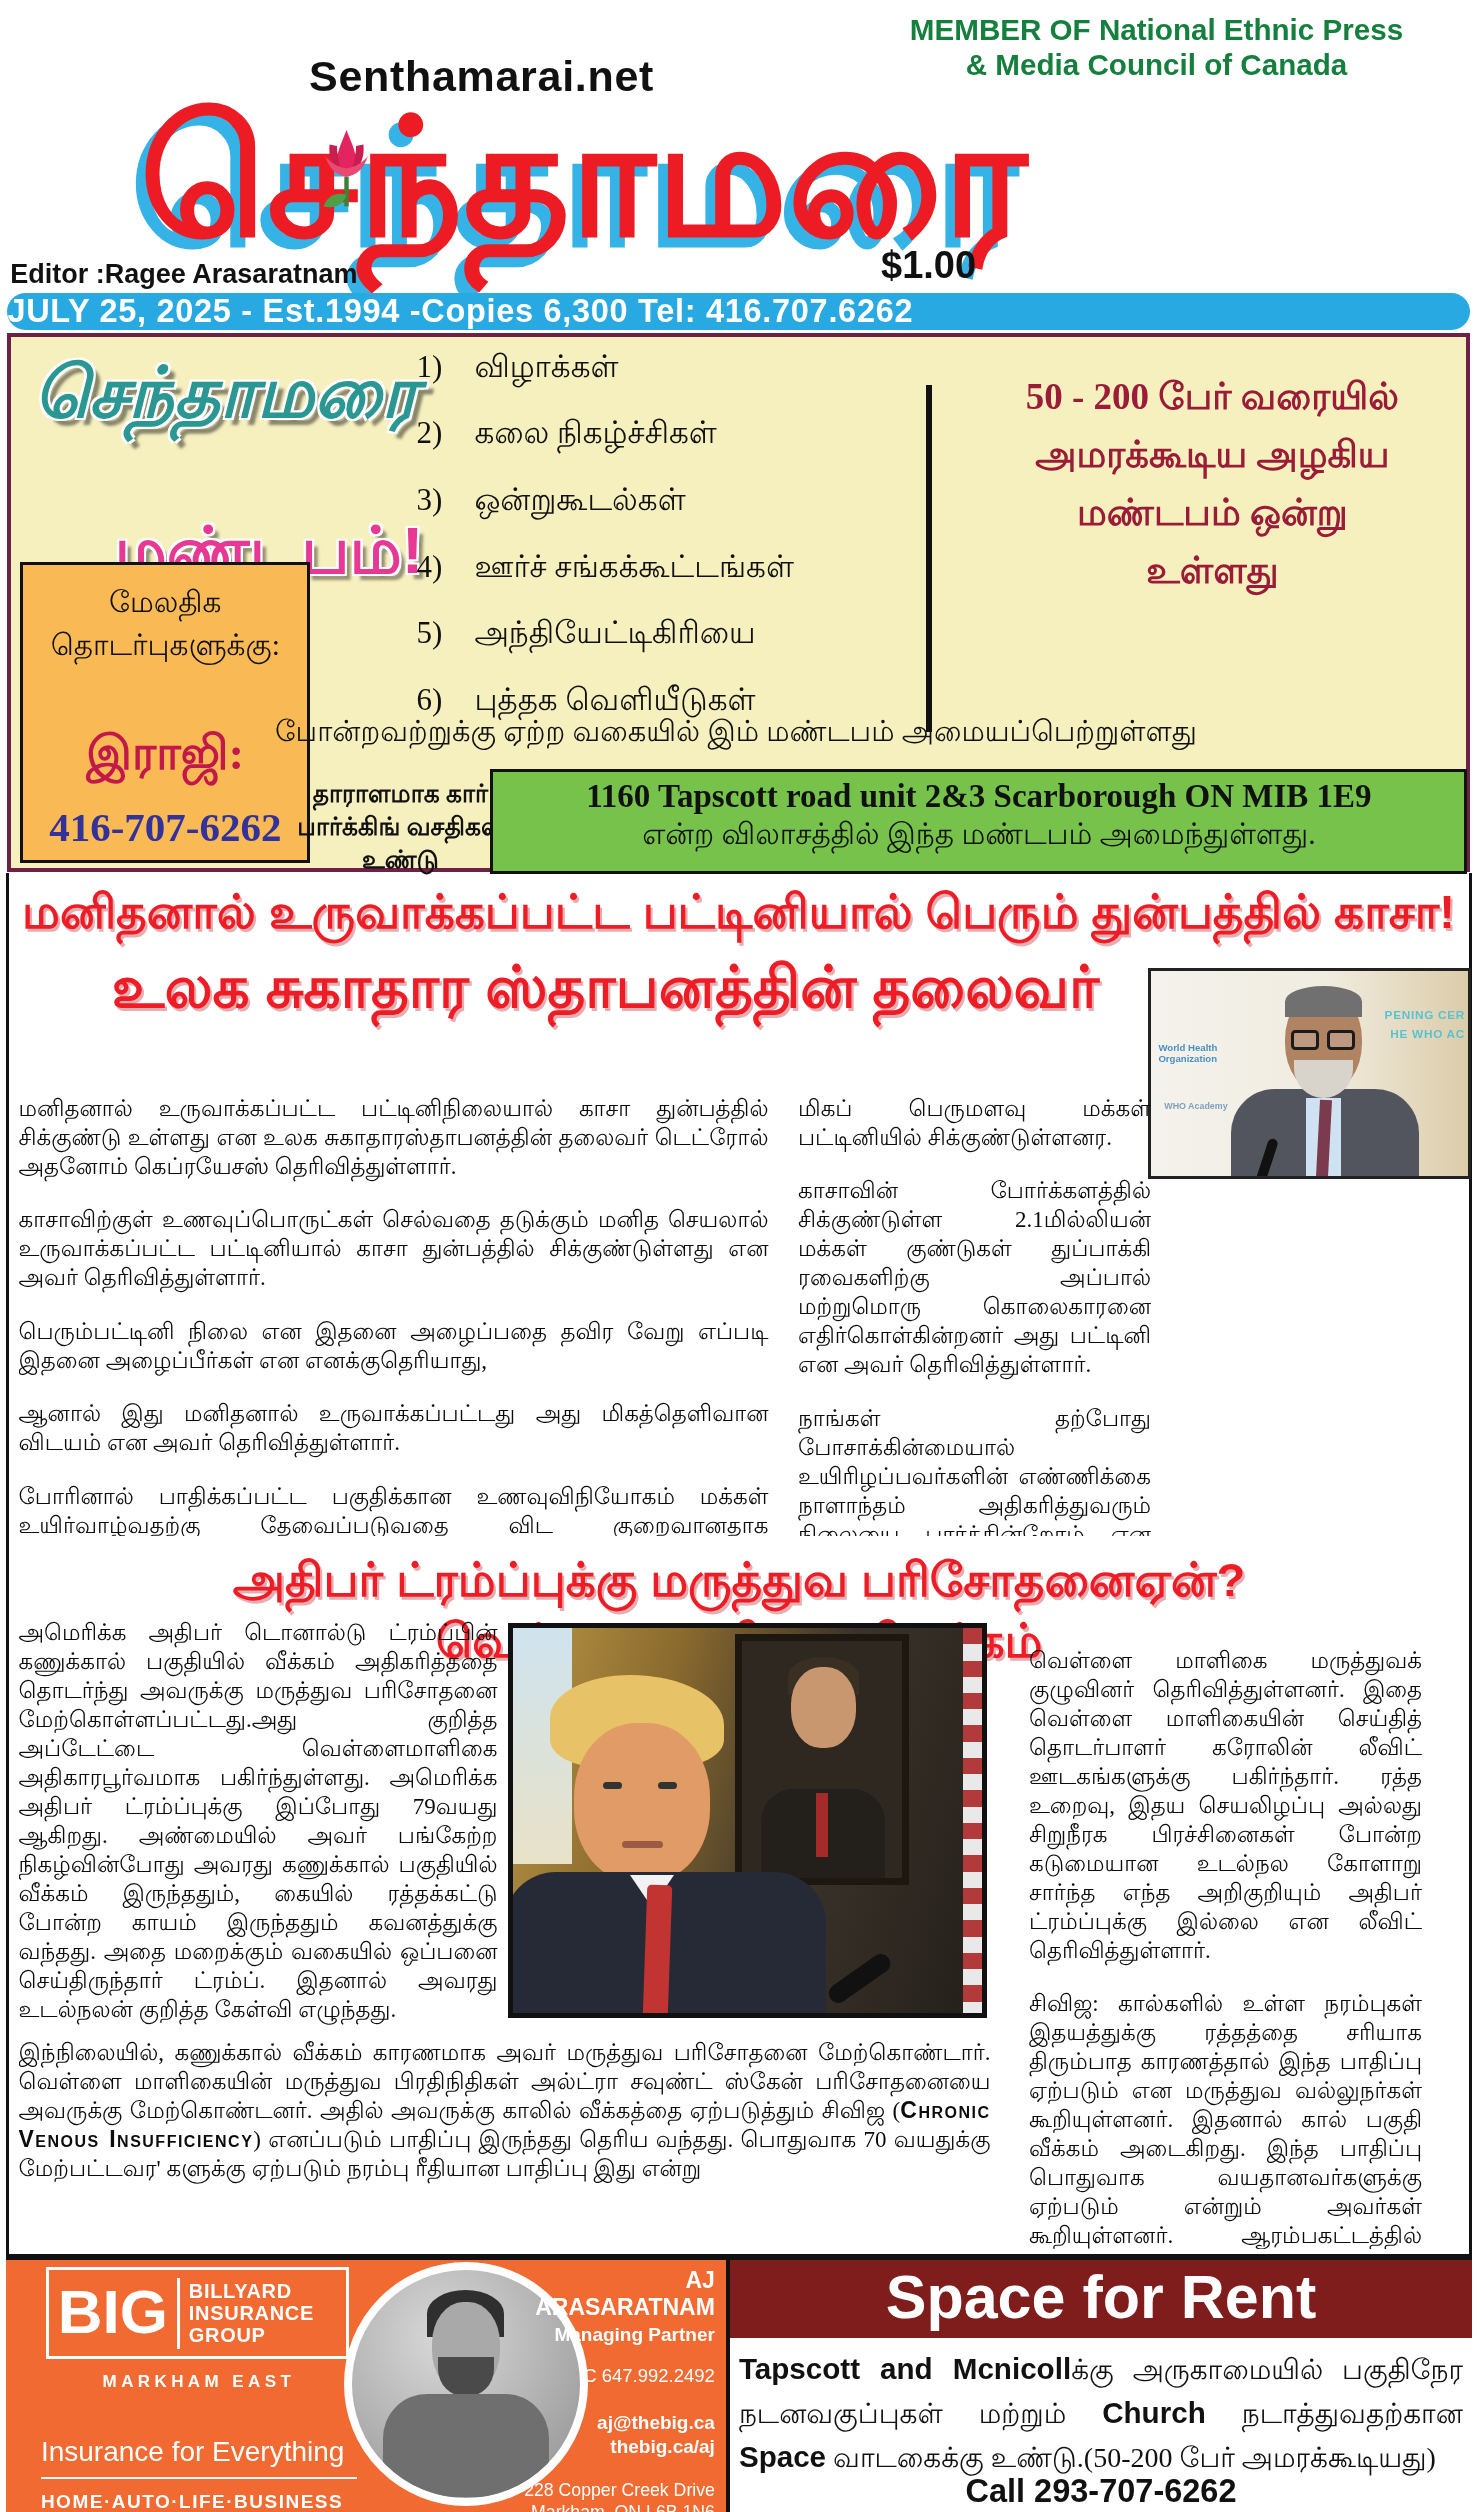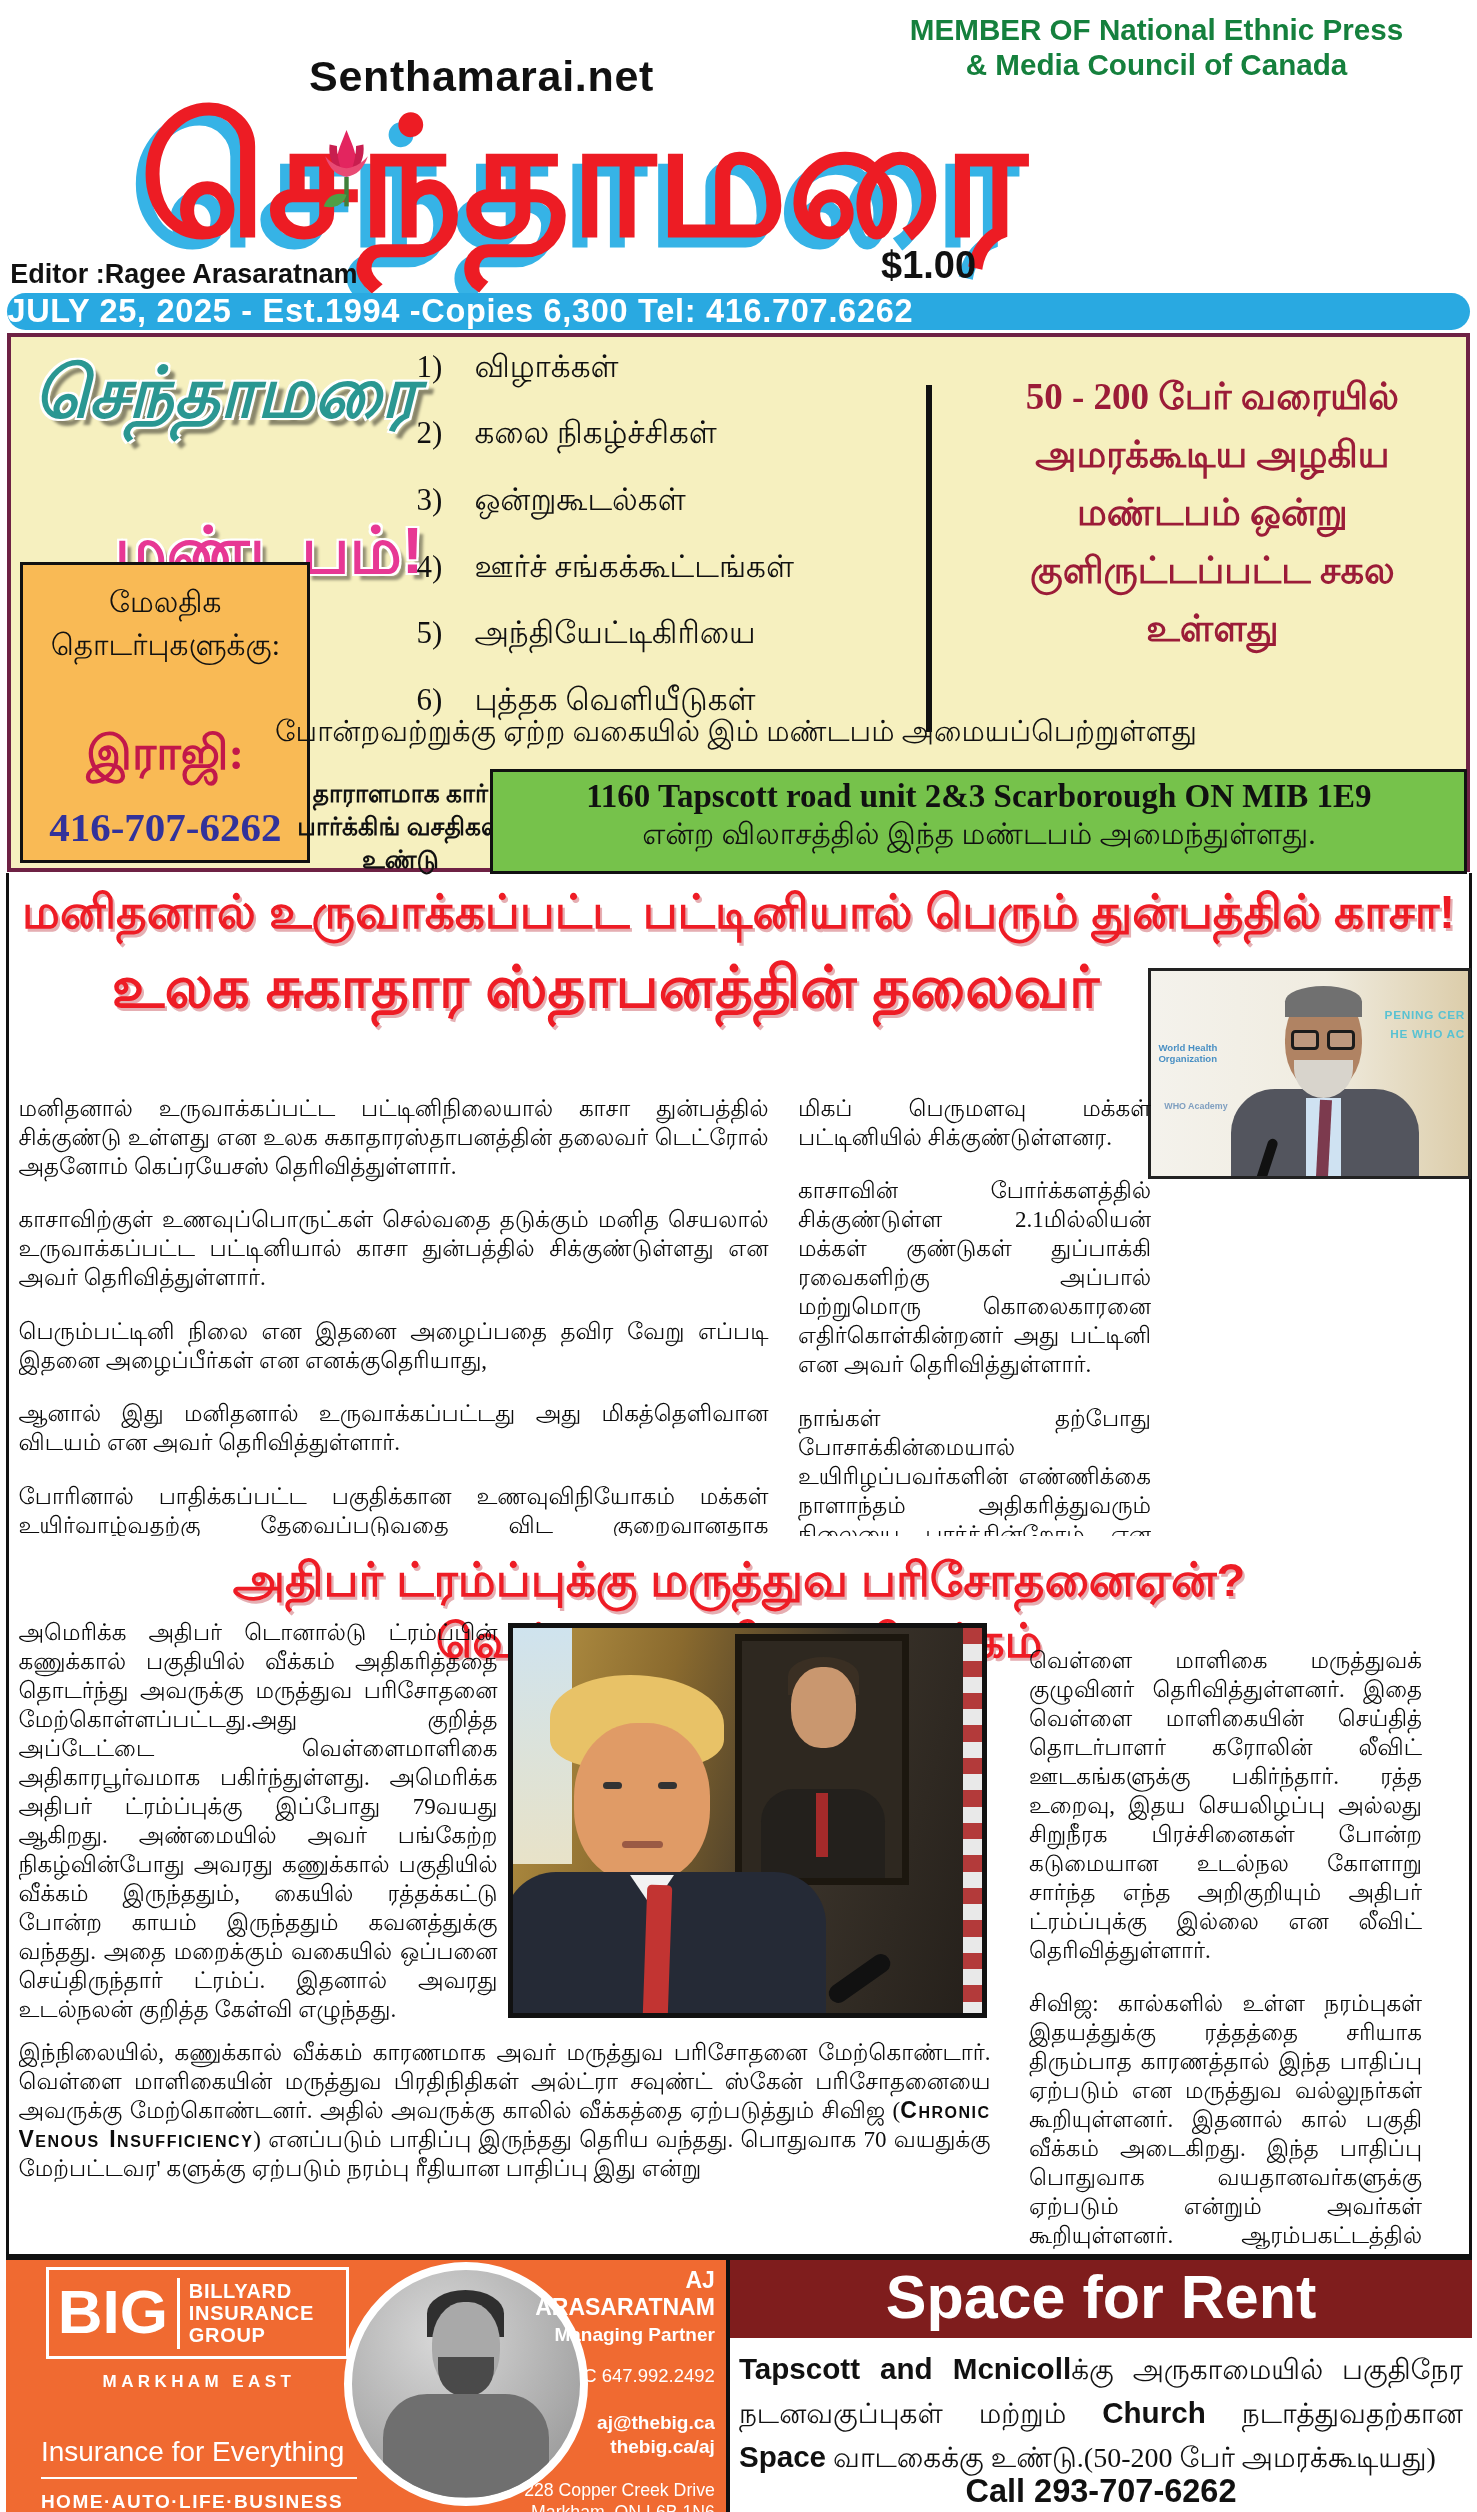--- a/index.html
+++ b/index.html
@@ -177,21 +177,20 @@
       <div class="event"><span class="no">5)</span><span>அந்தியேட்டிகிரியை</span></div>
       <div class="event"><span class="no">6)</span><span>புத்தக வெளியீடுகள்</span></div>
     </div>
 
     <div class="abs divider-v"></div>
 
     <div class="abs capacity">
       <div>50 - 200 பேர் வரையில்</div>
       <div>அமரக்கூடிய அழகிய</div>
       <div>மண்டபம் ஒன்று</div>
-      <div>குளிருட்டப்பட்ட சகல</div>
       <div>உள்ளது</div>
     </div>
 
     <div class="abs suitability">போன்றவற்றுக்கு ஏற்ற வகையில் இம் மண்டபம் அமையப்பெற்றுள்ளது</div>
 
     <div class="abs parking">
       <div>தாராளமாக கார்</div>
       <div>பார்க்கிங் வசதிகள்</div>
       <div>உண்டு</div>
     </div>

